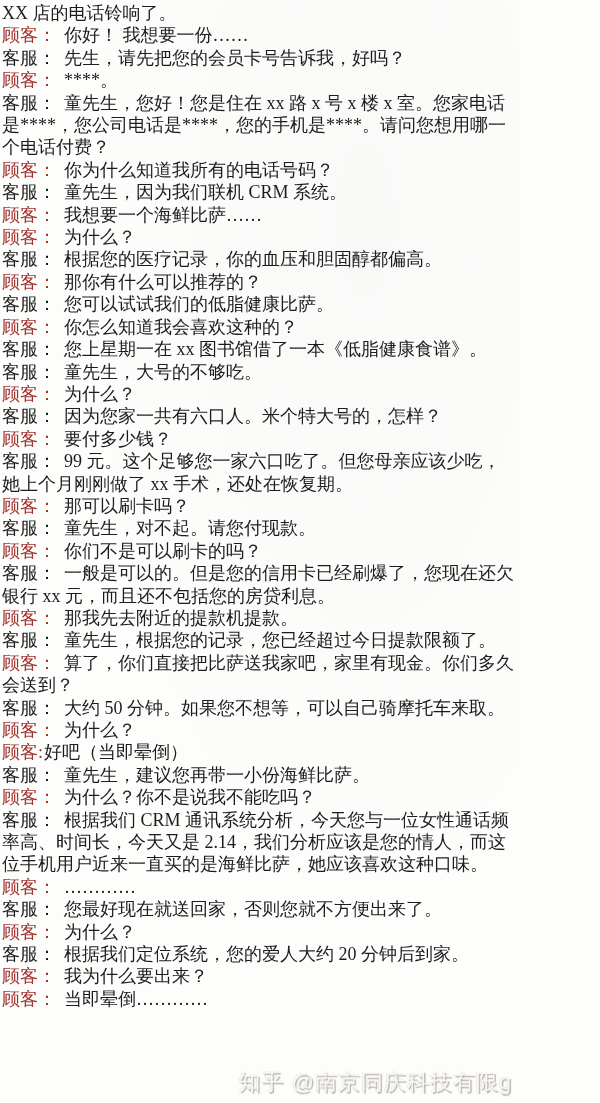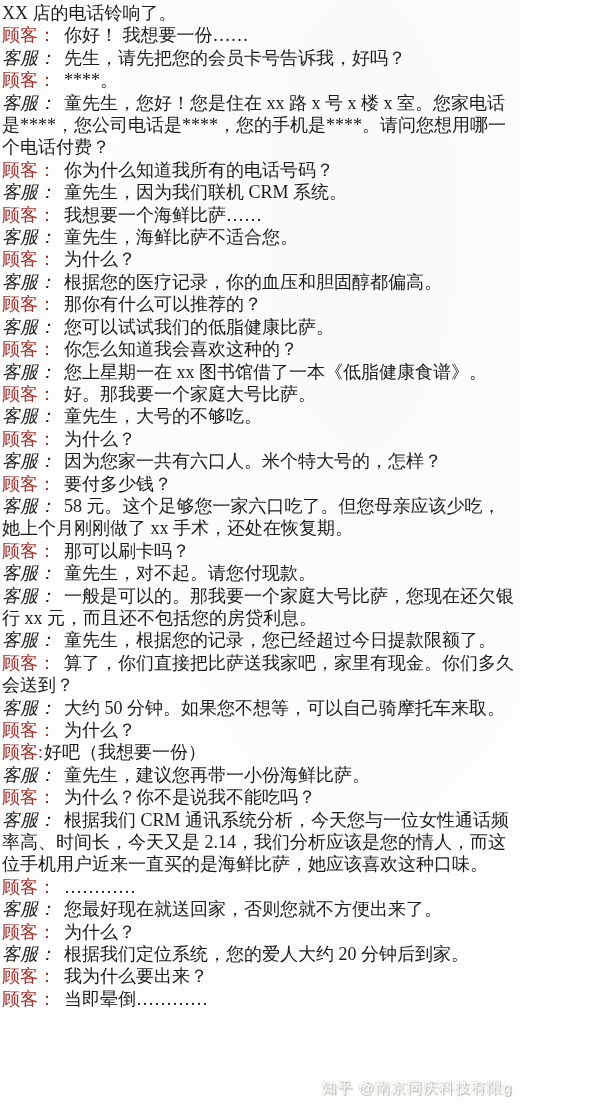--- a/index.html
+++ b/index.html
@@ -35,32 +35,31 @@
     word-break: break-word;
   }
   .label {
     margin-right: 8px;
   }
   .label.customer {
     color: #a03430;
   }
   .label.service {
     color: #1c1c1c;
-    font-style: italic;
   }
   .label.tight {
     margin-right: 1px;
     text-align: right;
   }
   .watermark {
     position: absolute;
     right: 8px;
     bottom: 6px;
     font-family: "Liberation Sans", "DejaVu Sans", sans-serif;
-    font-size: 15px;
+    font-size: 22px;
     letter-spacing: 1px;
     color: rgba(252, 251, 249, 0.92);
     text-shadow:
       1.5px 1.5px 1px rgba(130, 122, 112, 0.55),
       -0.5px -0.5px 0 rgba(160, 155, 148, 0.35);
     white-space: nowrap;
     pointer-events: none;
   }
 </style>
 </head>
@@ -69,41 +68,41 @@
 <main class="page">
   <div class="dialogue">
       <p class="turn"><span>XX 店的电话铃响了。</span></p>
       <p class="turn"><span class="label customer">顾客：</span><span>你好！ 我想要一份……</span></p>
       <p class="turn"><span class="label service">客服：</span><span>先生，请先把您的会员卡号告诉我，好吗？</span></p>
       <p class="turn"><span class="label customer">顾客：</span><span>****。</span></p>
       <p class="turn"><span class="label service">客服：</span><span>童先生，您好！您是住在 xx 路 x 号 x 楼 x 室。您家电话是****，您公司电话是****，您的手机是****。请问您想用哪一个电话付费？</span></p>
       <p class="turn"><span class="label customer">顾客：</span><span>你为什么知道我所有的电话号码？</span></p>
       <p class="turn"><span class="label service">客服：</span><span>童先生，因为我们联机 CRM 系统。</span></p>
       <p class="turn"><span class="label customer">顾客：</span><span>我想要一个海鲜比萨……</span></p>
-      <p class="turn"><span class="label service">客服：</span><span>童先生，海鲜比萨不适合您。</span></p>
       <p class="turn"><span class="label customer">顾客：</span><span>为什么？</span></p>
       <p class="turn"><span class="label service">客服：</span><span>根据您的医疗记录，你的血压和胆固醇都偏高。</span></p>
       <p class="turn"><span class="label customer">顾客：</span><span>那你有什么可以推荐的？</span></p>
       <p class="turn"><span class="label service">客服：</span><span>您可以试试我们的低脂健康比萨。</span></p>
       <p class="turn"><span class="label customer">顾客：</span><span>你怎么知道我会喜欢这种的？</span></p>
       <p class="turn"><span class="label service">客服：</span><span>您上星期一在 xx 图书馆借了一本《低脂健康食谱》。</span></p>
-      <p class="turn"><span class="label customer">顾客：</span><span>好。那我要一个家庭大号比萨。</span></p>
       <p class="turn"><span class="label service">客服：</span><span>童先生，大号的不够吃。</span></p>
       <p class="turn"><span class="label customer">顾客：</span><span>为什么？</span></p>
       <p class="turn"><span class="label service">客服：</span><span>因为您家一共有六口人。米个特大号的，怎样？</span></p>
       <p class="turn"><span class="label customer">顾客：</span><span>要付多少钱？</span></p>
-      <p class="turn"><span class="label service">客服：</span><span>58 元。这个足够您一家六口吃了。但您母亲应该少吃，她上个月刚刚做了 xx 手术，还处在恢复期。</span></p>
+      <p class="turn"><span class="label service">客服：</span><span>99 元。这个足够您一家六口吃了。但您母亲应该少吃，她上个月刚刚做了 xx 手术，还处在恢复期。</span></p>
       <p class="turn"><span class="label customer">顾客：</span><span>那可以刷卡吗？</span></p>
       <p class="turn"><span class="label service">客服：</span><span>童先生，对不起。请您付现款。</span></p>
-      <p class="turn"><span class="label service">客服：</span><span>一般是可以的。那我要一个家庭大号比萨，您现在还欠银行 xx 元，而且还不包括您的房贷利息。</span></p>
+      <p class="turn"><span class="label customer">顾客：</span><span>你们不是可以刷卡的吗？</span></p>
+      <p class="turn"><span class="label service">客服：</span><span>一般是可以的。但是您的信用卡已经刷爆了，您现在还欠银行 xx 元，而且还不包括您的房贷利息。</span></p>
+      <p class="turn"><span class="label customer">顾客：</span><span>那我先去附近的提款机提款。</span></p>
       <p class="turn"><span class="label service">客服：</span><span>童先生，根据您的记录，您已经超过今日提款限额了。</span></p>
       <p class="turn"><span class="label customer">顾客：</span><span>算了，你们直接把比萨送我家吧，家里有现金。你们多久会送到？</span></p>
       <p class="turn"><span class="label service">客服：</span><span>大约 50 分钟。如果您不想等，可以自己骑摩托车来取。</span></p>
       <p class="turn"><span class="label customer">顾客：</span><span>为什么？</span></p>
-      <p class="turn"><span class="label customer tight">顾客:</span><span>好吧（我想要一份）</span></p>
+      <p class="turn"><span class="label customer tight">顾客:</span><span>好吧（当即晕倒）</span></p>
       <p class="turn"><span class="label service">客服：</span><span>童先生，建议您再带一小份海鲜比萨。</span></p>
       <p class="turn"><span class="label customer">顾客：</span><span>为什么？你不是说我不能吃吗？</span></p>
       <p class="turn"><span class="label service">客服：</span><span>根据我们 CRM 通讯系统分析，今天您与一位女性通话频率高、时间长，今天又是 2.14，我们分析应该是您的情人，而这位手机用户近来一直买的是海鲜比萨，她应该喜欢这种口味。</span></p>
       <p class="turn"><span class="label customer">顾客：</span><span>…………</span></p>
       <p class="turn"><span class="label service">客服：</span><span>您最好现在就送回家，否则您就不方便出来了。</span></p>
       <p class="turn"><span class="label customer">顾客：</span><span>为什么？</span></p>
       <p class="turn"><span class="label service">客服：</span><span>根据我们定位系统，您的爱人大约 20 分钟后到家。</span></p>
       <p class="turn"><span class="label customer">顾客：</span><span>我为什么要出来？</span></p>
       <p class="turn"><span class="label customer">顾客：</span><span>当即晕倒…………</span></p>
     </div>

